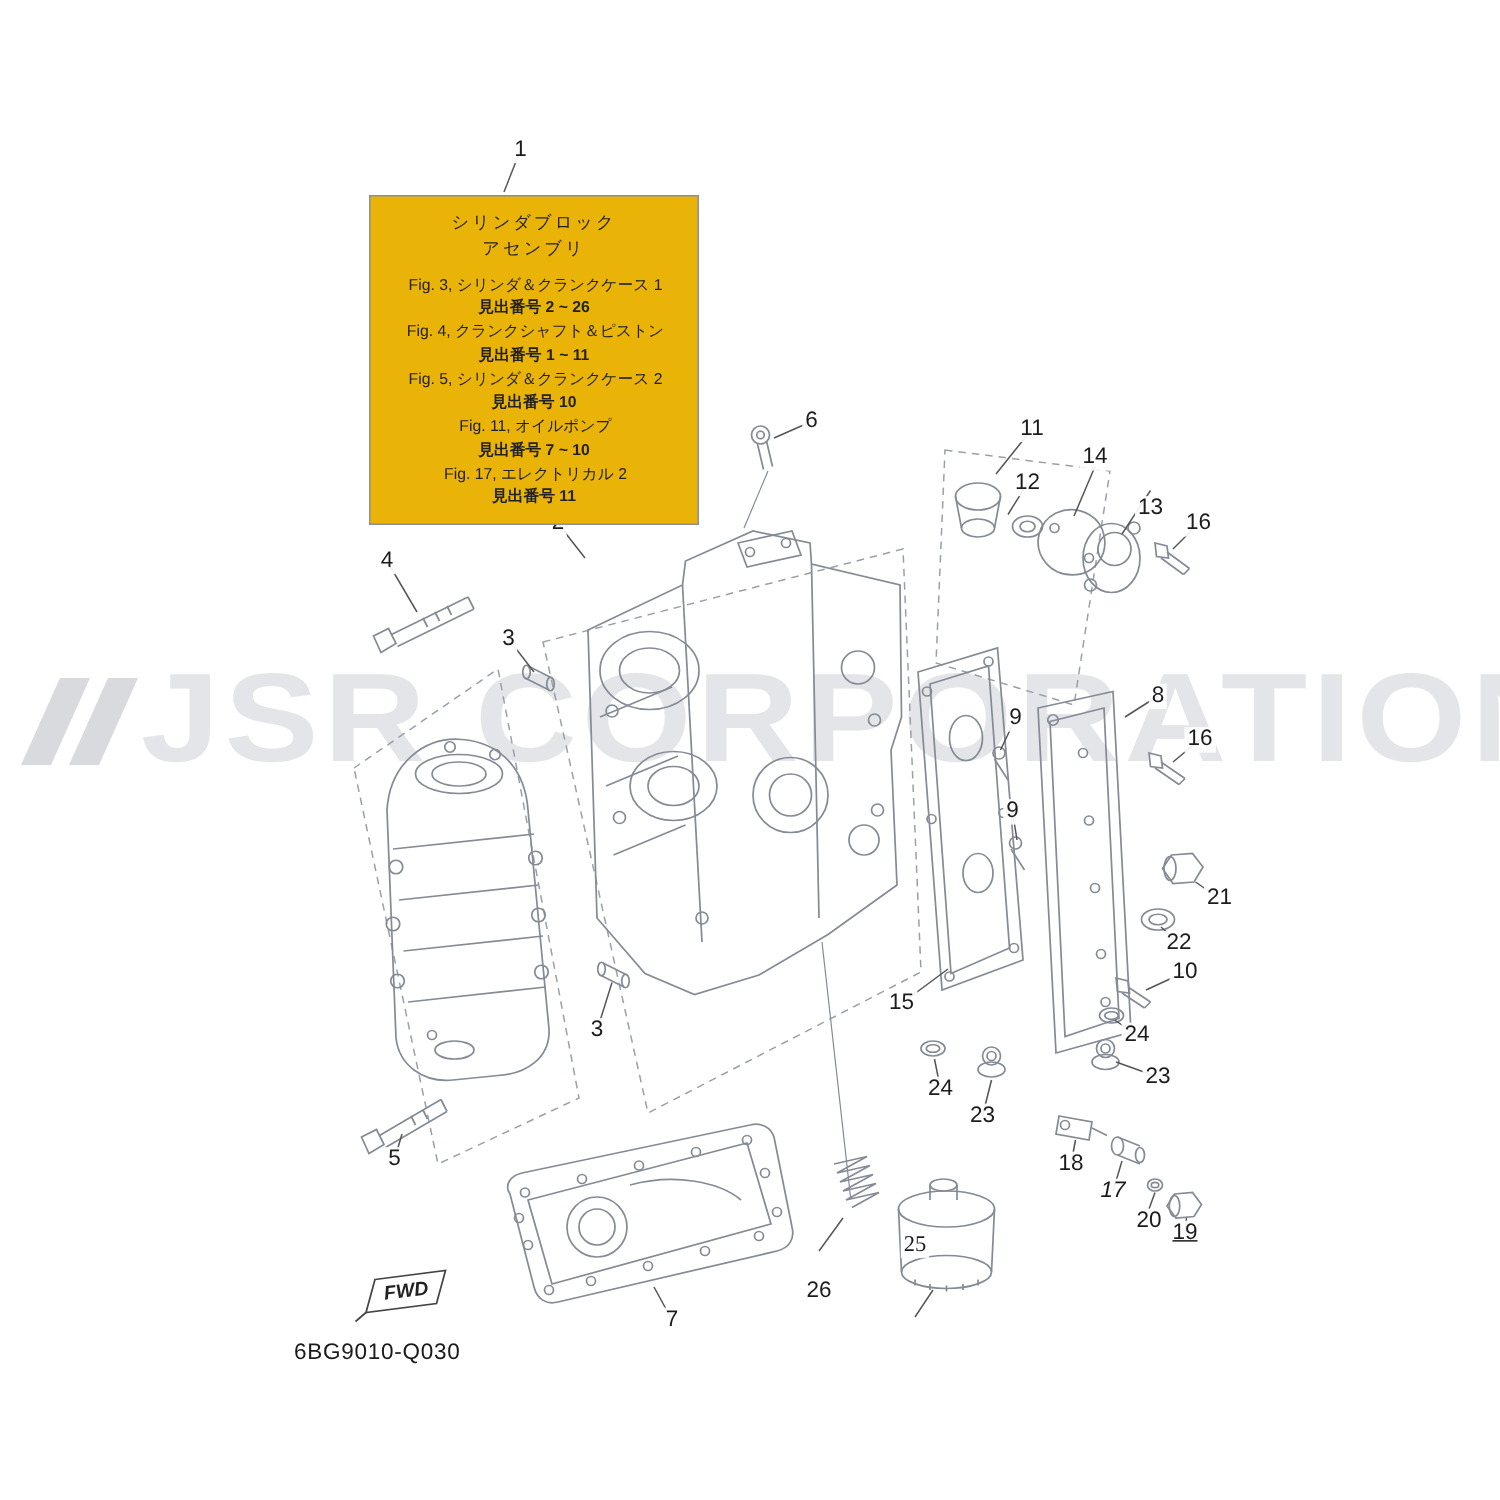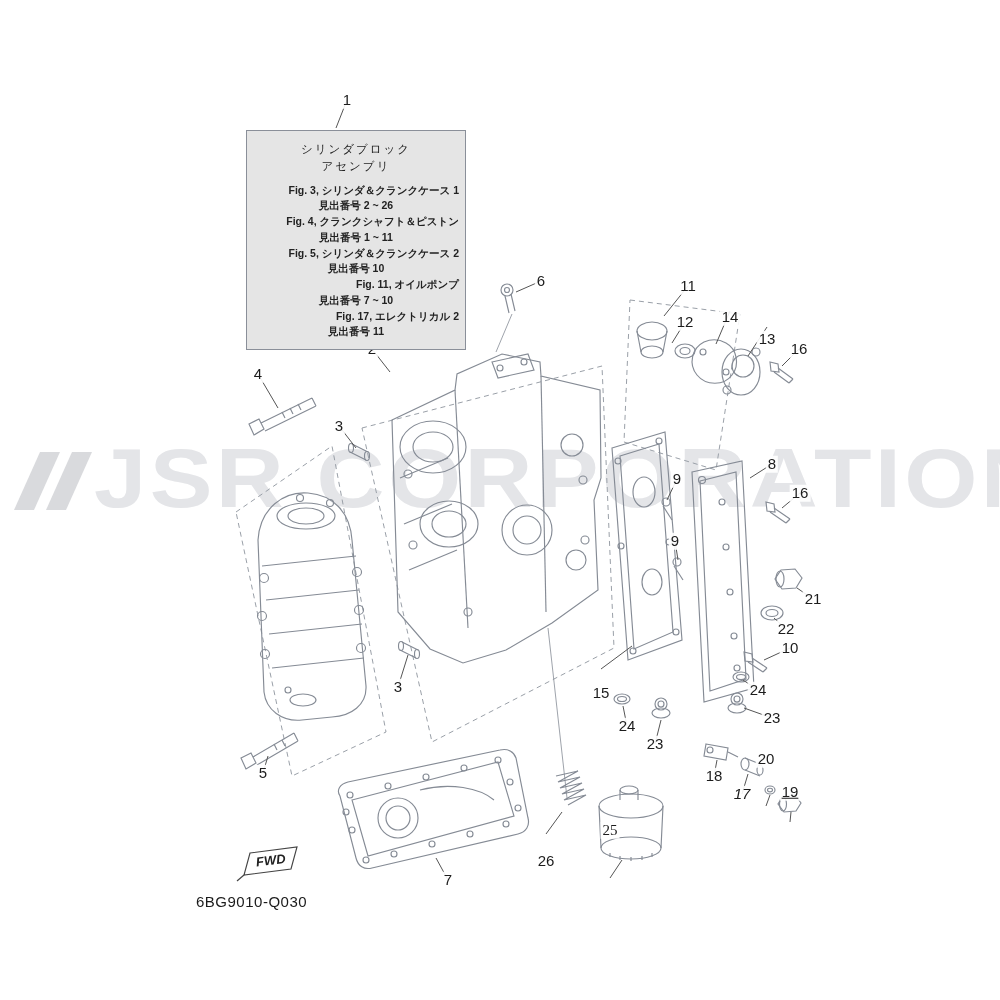--- a/index.html
+++ b/index.html
@@ -32,26 +32,26 @@
   
   #callout-layer{position:absolute;top:0;left:0;width:1000px;height:1000px;z-index:5;pointer-events:none;}
   .callout{
     position:absolute;transform:translate(-50%,-50%);
     font-size:15px;color:#1c1c1c;background:rgba(255,255,255,.9);
     padding:0 2px;line-height:1.1;
   }
   
   .info-box{
     position:absolute;left:246px;top:130px;width:206px;z-index:6;
-    border:1.2px solid #8a8f99;background:#e5e5e5;
+    border:1.2px solid #8a8f99;background:#eab308;
     padding:10px 6px 9px 6px;font-size:10.5px;color:#222;line-height:1.5;
   }
   .info-box .title{text-align:center;font-size:11.5px;letter-spacing:2px;}
   .info-box .entries{margin-top:7px;}
-  .info-box .fig{font-weight:bold;text-align:right;padding-left:2px;white-space:nowrap;}
+  .info-box .fig{font-weight:normal;text-align:center;padding-left:2px;white-space:nowrap;}
   .info-box .range{text-align:center;font-weight:bold;}
   .diagram-code{
     position:absolute;left:196px;top:893px;z-index:6;
     font-size:15px;color:#1b1b1b;letter-spacing:.5px;
   }
 </style>
 </head>
 <body>
 
 <svg class="wm-logo" width="100" height="80">
@@ -310,44 +310,44 @@
     <line x1="546" y1="834" x2="562" y2="812"></line>
     <line x1="610" y1="878" x2="622" y2="860"></line>
     <line x1="448" y1="880" x2="436" y2="858"></line>
   </svg>
 
 <div id="callout-layer">
     <div class="callout" style="left: 347px; top: 100px;">1</div>
     <div class="callout" style="left: 541px; top: 281px;">6</div>
     <div class="callout" style="left: 688px; top: 286px; text-align: right;">11</div>
     <div class="callout" style="left: 685px; top: 322px;">12</div>
-    <div class="callout" style="left: 730px; top: 317px;">14</div>
+    <div class="callout" style="left: 730px; top: 305px;">14</div>
     <div class="callout" style="left: 767px; top: 327px; margin-top: 12px;">13</div>
     <div class="callout" style="left: 799px; top: 349px;">16</div>
     <div class="callout" style="left: 372px; top: 349px;">2</div>
     <div class="callout" style="left: 258px; top: 374px;">4</div>
     <div class="callout" style="left: 339px; top: 426px;">3</div>
     <div class="callout" style="left: 772px; top: 464px;">8</div>
     <div class="callout" style="left: 677px; top: 479px;">9</div>
     <div class="callout" style="left: 800px; top: 493px;">16</div>
     <div class="callout" style="left: 675px; top: 541px;">9</div>
     <div class="callout" style="left: 813px; top: 599px;">21</div>
     <div class="callout" style="left: 786px; top: 629px;">22</div>
     <div class="callout" style="left: 790px; top: 648px;">10</div>
     <div class="callout" style="left: 758px; top: 690px;">24</div>
     <div class="callout" style="left: 772px; top: 718px;">23</div>
-    <div class="callout" style="left: 601px; top: 669px; margin-top: 24px;">15</div>
+    <div class="callout" style="left: 601px; top: 669px;">15</div>
     <div class="callout" style="left: 398px; top: 687px;">3</div>
     <div class="callout" style="left: 627px; top: 726px;">24</div>
     <div class="callout" style="left: 655px; top: 744px;">23</div>
     <div class="callout" style="left: 263px; top: 773px;">5</div>
     <div class="callout" style="left: 714px; top: 776px;">18</div>
     <div class="callout" style="left: 742px; top: 794px; font-style: italic;">17</div>
-    <div class="callout" style="left: 766px; top: 759px;">20</div>
-    <div class="callout" style="left: 790px; top: 792px; text-decoration: underline;">19</div>
+    <div class="callout" style="left: 766px; top: 814px;">20</div>
+    <div class="callout" style="left: 790px; top: 822px; text-decoration: underline;">19</div>
     <div class="callout" style="left: 546px; top: 834px; margin-top: 27px;">26</div>
     <div class="callout" style="left: 610px; top: 830px; font-family: Liberation Serif, serif;">25</div>
     <div class="callout" style="left: 448px; top: 880px;">7</div>
   </div>
 
 <div class="info-box">
   <div class="title">シリンダブロック</div>
   <div class="title">アセンブリ</div>
   <div class="entries">
     <div class="fig">Fig. 3, シリンダ＆クランクケース 1</div>

